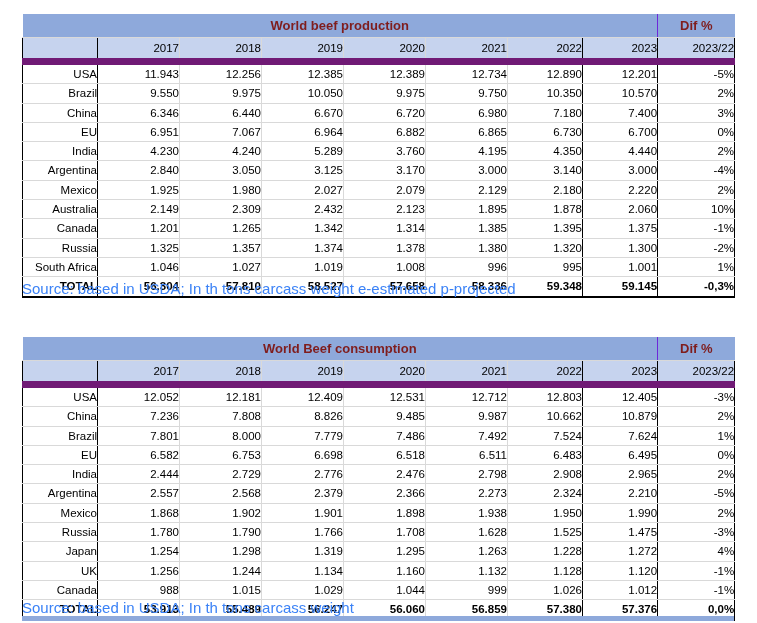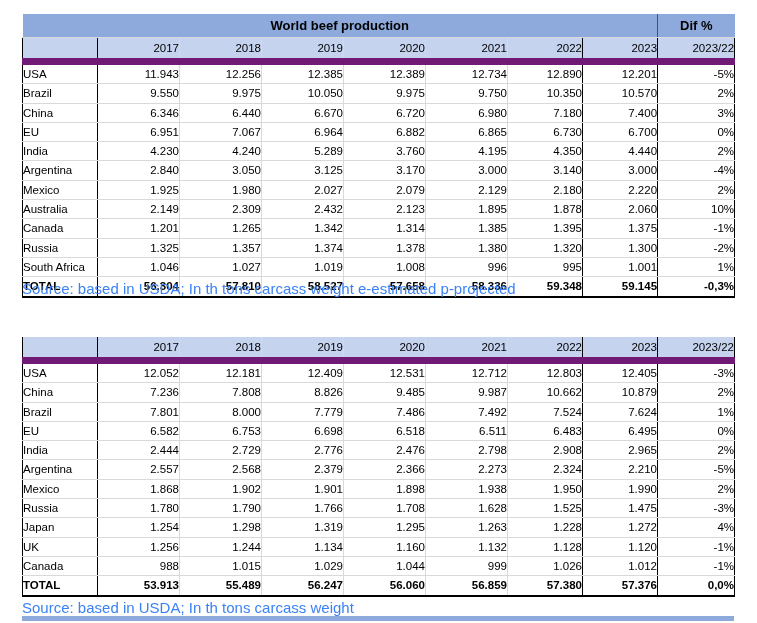--- a/index.html
+++ b/index.html
@@ -28,35 +28,35 @@
   }
   table.sheet td {
     padding: 0;
     line-height: 18.3px;
     height: 18.3px;
     white-space: nowrap;
     overflow: hidden;
   }
   tr.title-row td {
     background: var(--title-bg, #8EA9DB);
-    color: #000000;
+    color: #7f1d1d;
     font-weight: bold;
     font-size: 13px;
     text-align: center;
     height: 23px;
     line-height: 23px;
   }
   tr.title-row td.dif { border-left: 1px solid #6d28d9; }
   tr.year-row td {
     background: var(--header-bg, #C6D3EE);
     height: 20px;
     line-height: 20px;
   }
   
-  td.c0 { border-left: 1px solid #000; border-right: 1px solid #000; text-align: left; padding-left: 4px; }
+  td.c0 { border-left: 1px solid #000; border-right: 1px solid #000; text-align: right; padding-left: 4px; }
   td.c1, td.c2, td.c3, td.c4, td.c5 { border-right: 1px solid #d9d9d9; }
   td.c6, td.c7, td.c8 { border-right: 1px solid #000; }
   td.num { text-align: right; padding-right: 7px; }
   
   tr.year-row td { border-bottom: 7px solid #701a75; }
   tbody tr td { border-bottom: 1px solid #d9d9d9; }
   tbody tr.total td {
     border-top: 1px solid #000;
     border-bottom: 2.5px solid #000;
     font-weight: bold;
@@ -257,20 +257,24 @@
         <col style="width:82px">
         <col style="width:82px">
         <col style="width:82px">
       <col style="width:82px">
         <col style="width:82px">
         <col style="width:75px">
         <col style="width:75px">
         <col style="width:77px">
     </colgroup>
     <tbody>
+      <tr class="title-row">
+        <td colspan="8">World Beef consumption</td>
+        <td class="dif">Dif %</td>
+      </tr>
       <tr class="year-row">
         <td class="c0"></td>
       <td class="num c1">2017</td>
           <td class="num c2">2018</td>
           <td class="num c3">2019</td>
           <td class="num c4">2020</td>
           <td class="num c5">2021</td>
           <td class="num c6">2022</td>
           <td class="num c7">2023</td>
           <td class="num c8">2023/22</td>

